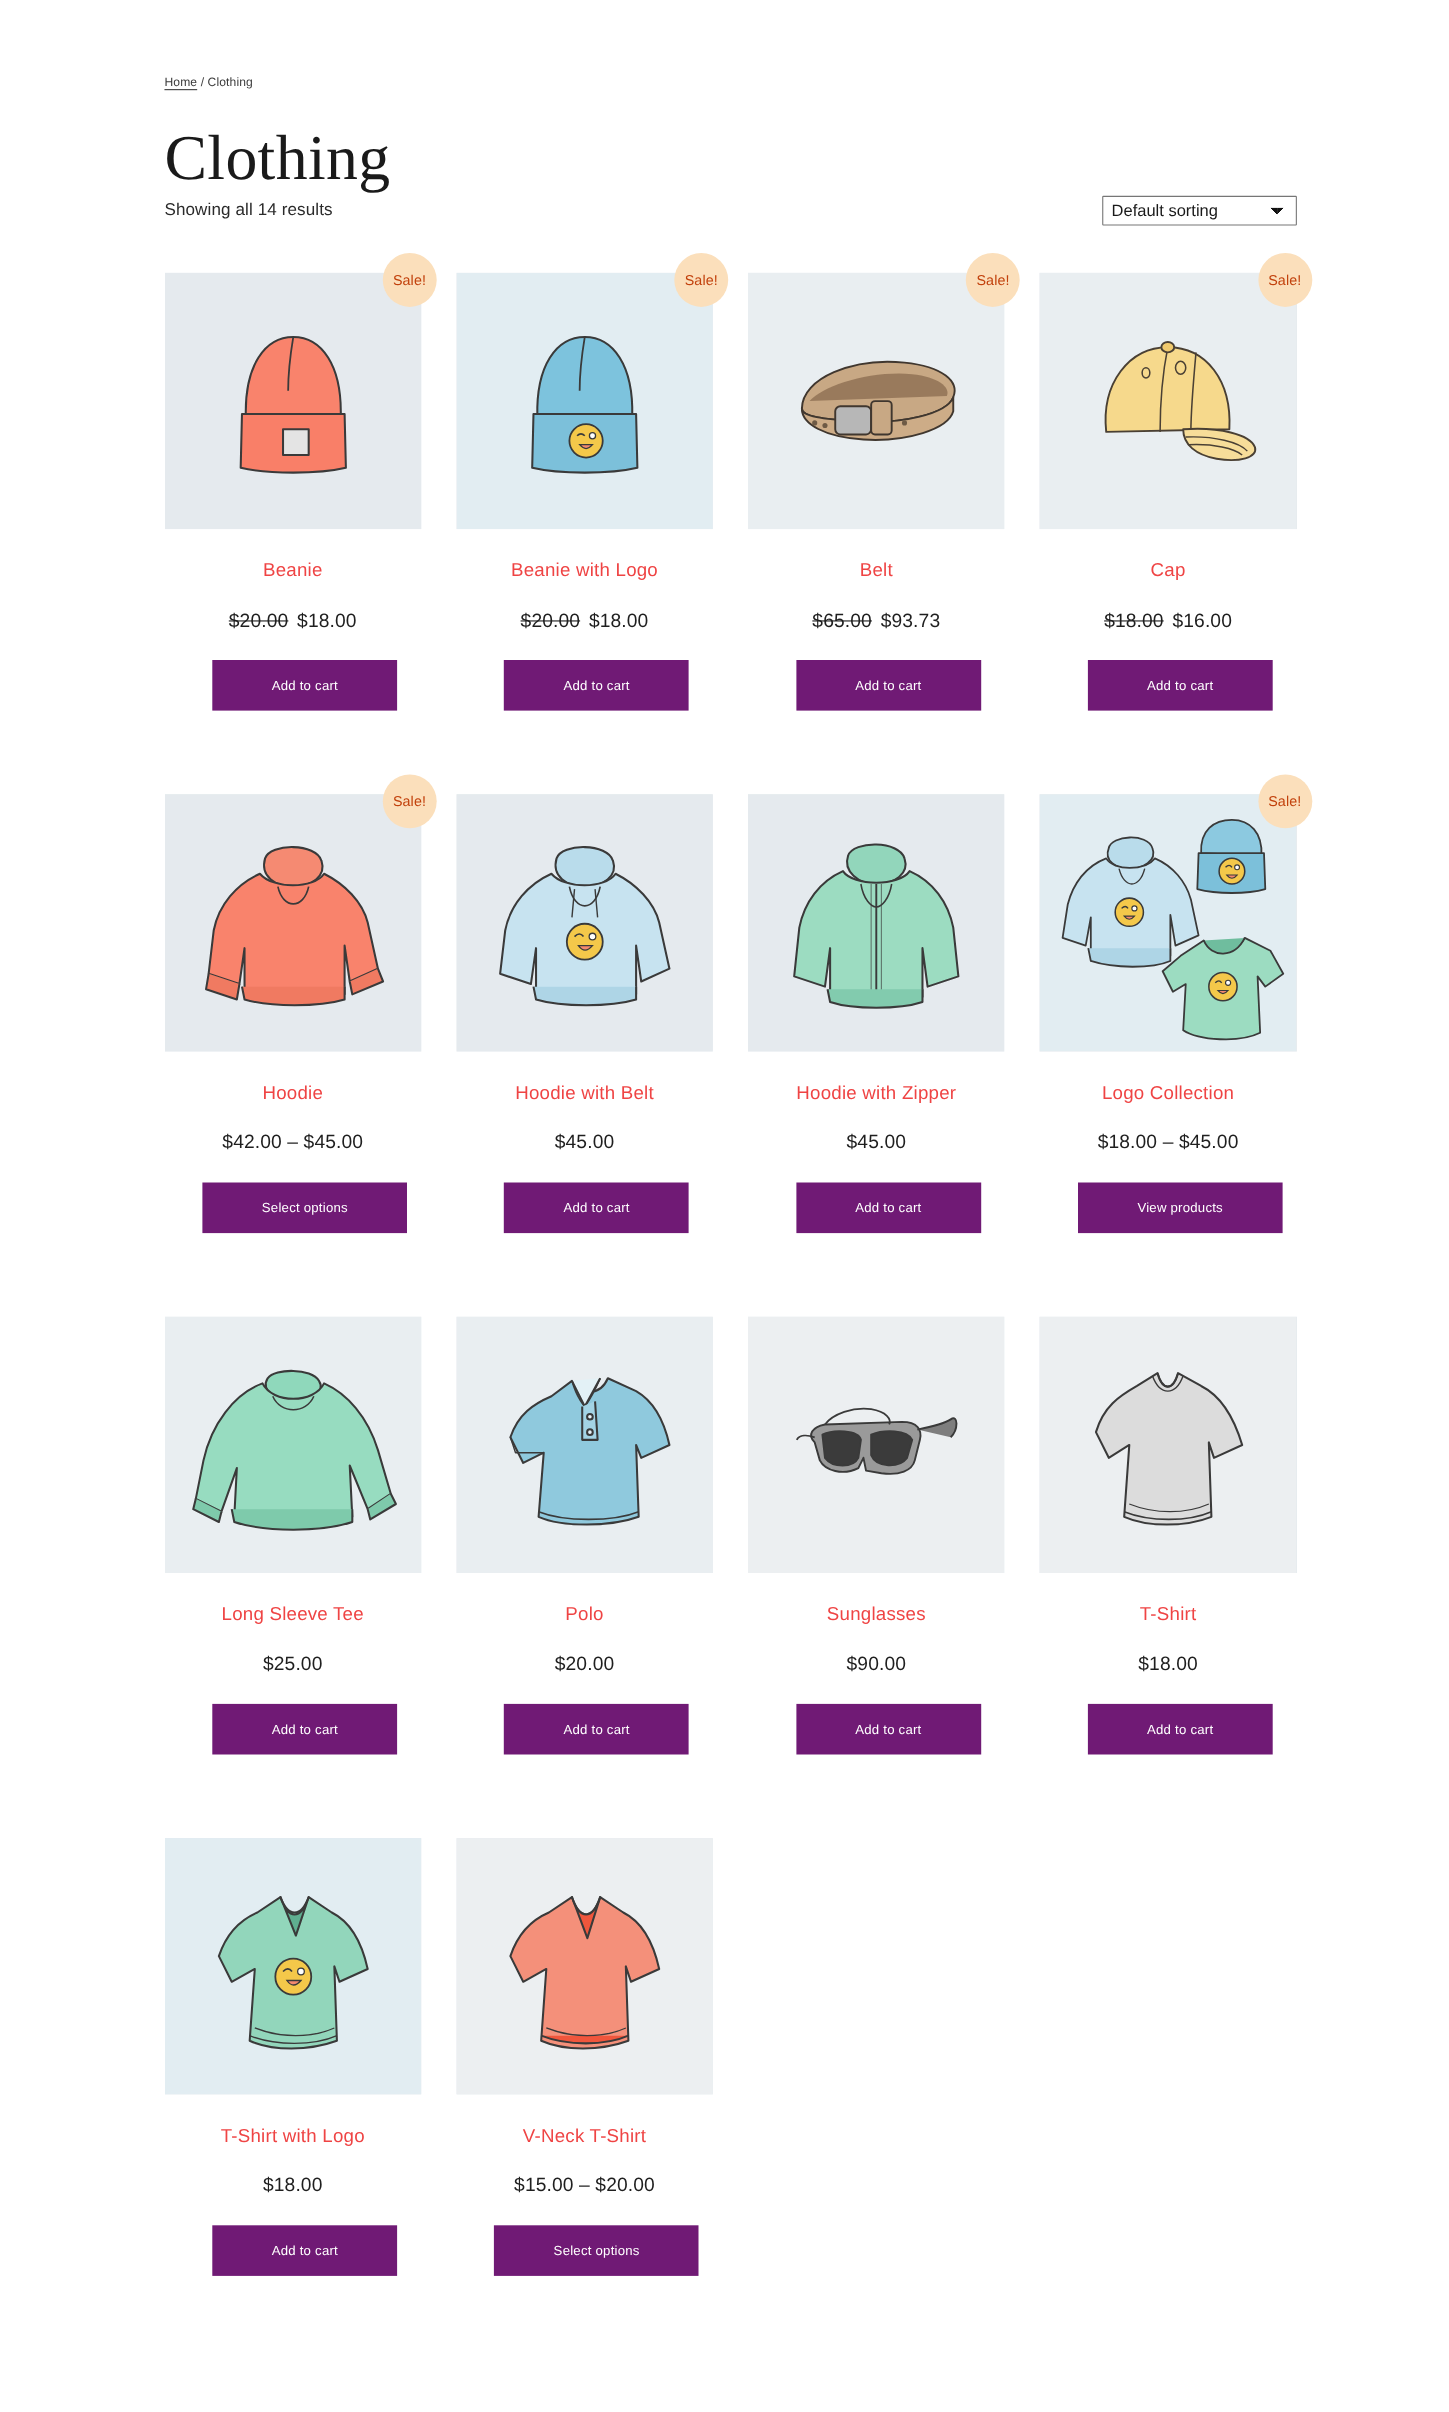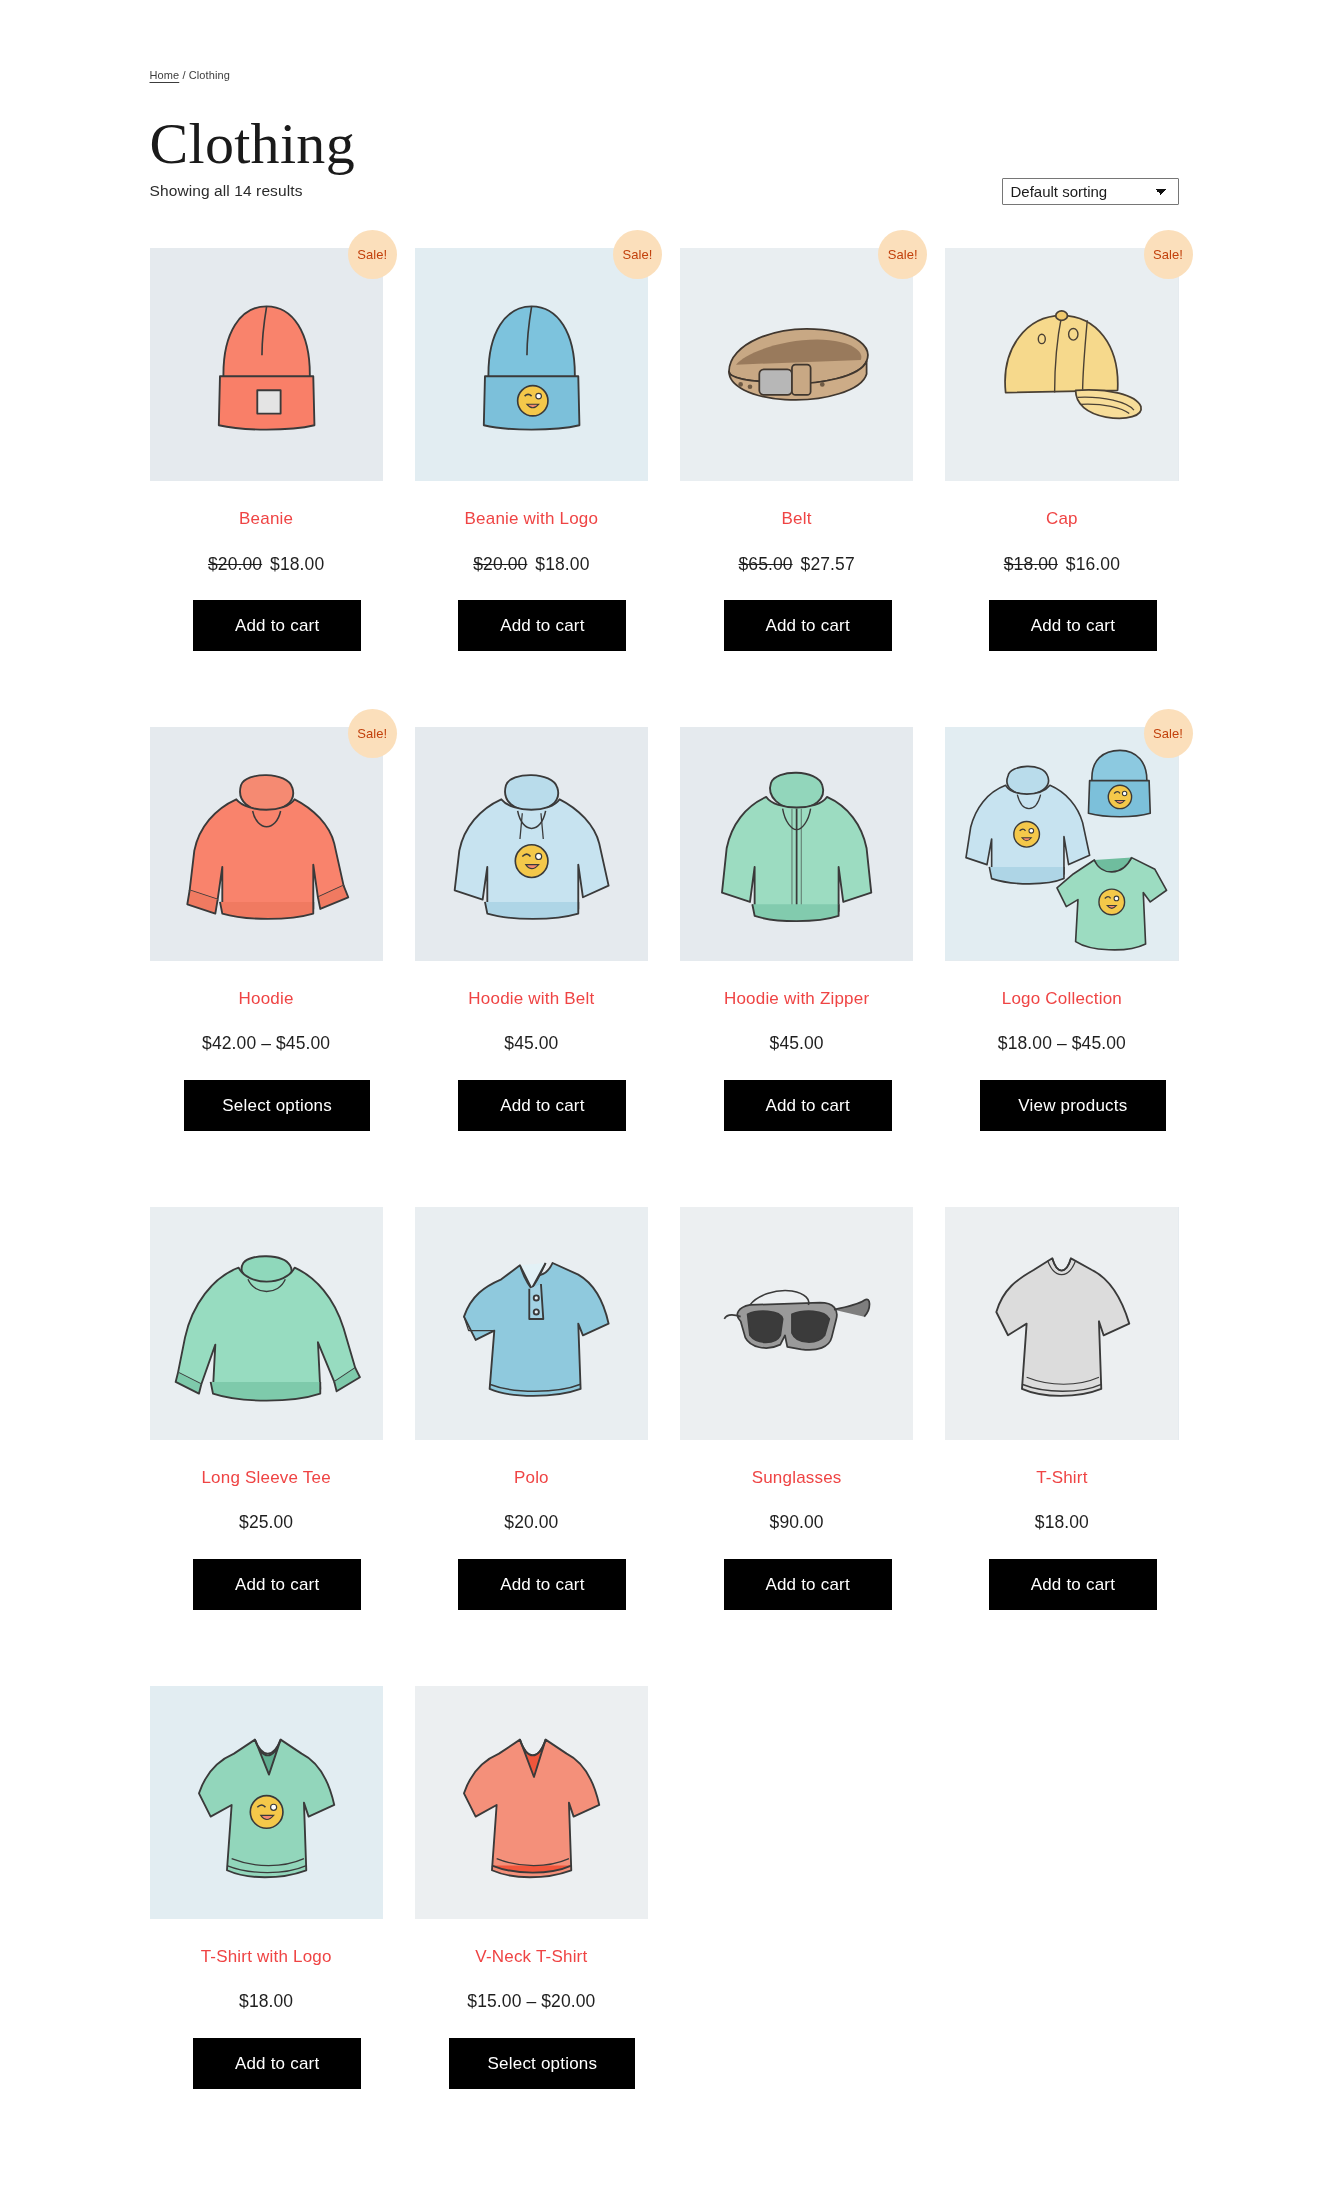--- a/index.html
+++ b/index.html
@@ -151,25 +151,25 @@
     text-decoration: line-through;
     margin-right: 3px;
   }
   .product-price ins {
     text-decoration: none;
     color: #1f1f1f;
   }
   .product-button {
     margin-top: 25px;
     display: inline-block;
-    background: #000000;
+    background: #701a75;
     color: #ffffff;
     border: none;
     font-family: "Liberation Sans", sans-serif;
-    font-size: 17px;
+    font-size: 12px;
     line-height: 1;
     padding: 17px 26px;
     min-width: 168px;
     text-align: center;
     cursor: pointer;
     letter-spacing: .2px;
     margin-left: 22px;
   }
   .product-button.wide { min-width: 186px; }
 </style>
@@ -247,21 +247,21 @@
         <rect x="96" y="100" width="16" height="26" rx="3" fill="#c8a884"></rect>
         <circle cx="52" cy="117" r="2" fill="#6e5a45" stroke="none"></circle>
         <circle cx="60" cy="119" r="2" fill="#6e5a45" stroke="none"></circle>
         <circle cx="122" cy="117" r="2" fill="#6e5a45" stroke="none"></circle>
       </g>
     </svg>
             </div>
             <span class="sale-badge">Sale!</span>
           </div>
           <h2 class="product-title">Belt</h2>
-          <div class="product-price"><del>$65.00</del> <ins>$27.57</ins></div>
+          <div class="product-price"><del>$65.00</del> <ins>$93.73</ins></div>
           <button class="product-button">Add to cart</button>
         </div>
         <div class="product-card">
           <div class="thumb-wrap">
             <div class="thumb">
     <svg viewBox="0 0 200 200" xmlns="http://www.w3.org/2000/svg">
       <rect width="200" height="200" fill="#e9eef1"></rect>
       <g stroke="#4a4034" stroke-width="1.5" stroke-linejoin="round">
         <path d="M52 124 C48 86 70 58 100 58 C130 58 150 84 148 122 Z" fill="#f6d98c"></path>
         <path d="M100 58 C96 78 94 104 94 124" fill="none" stroke-width="1.2"></path>

